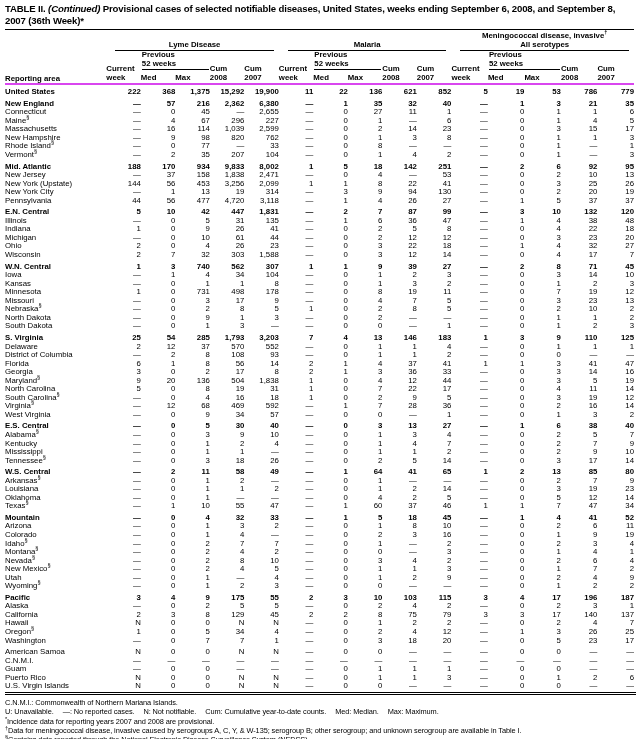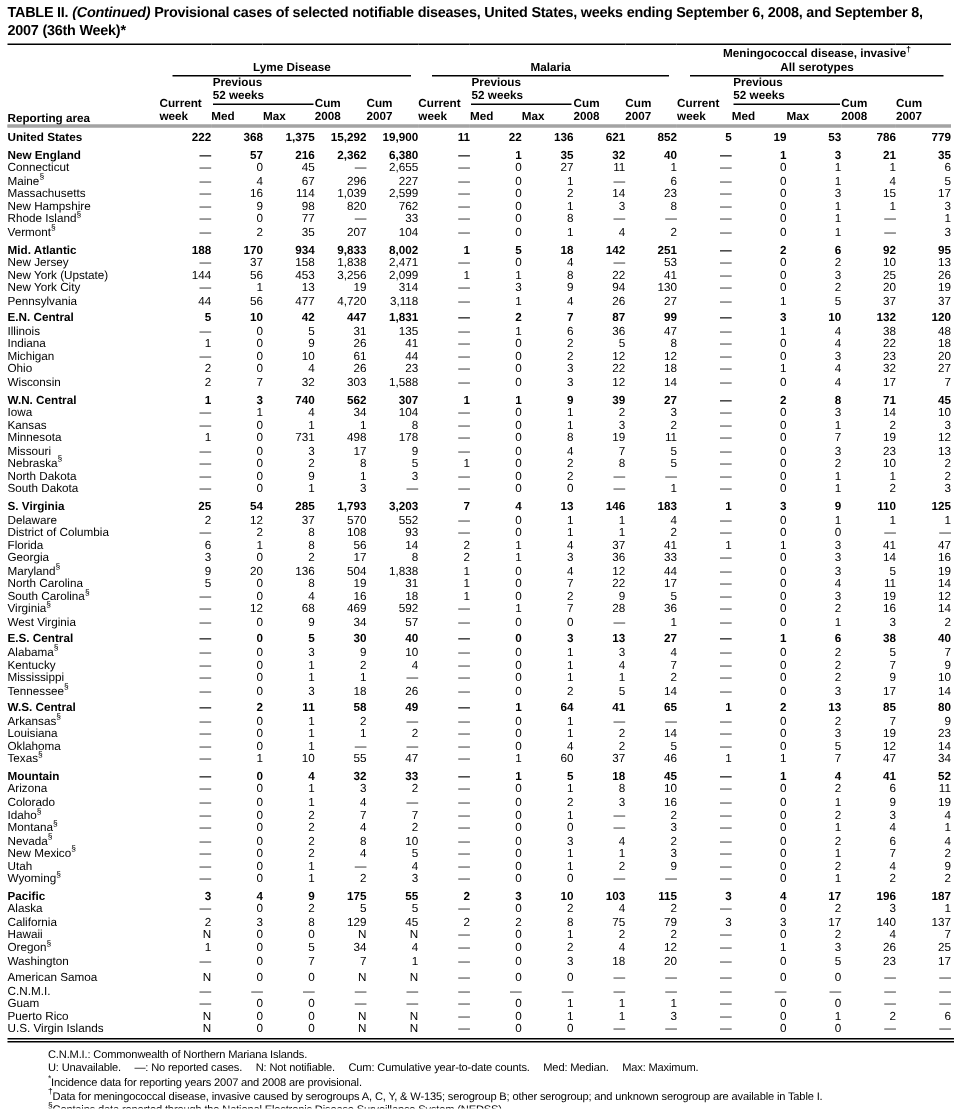--- a/index.html
+++ b/index.html
@@ -17,35 +17,35 @@
 
   thead td { padding:0; font-weight:bold; font-size:7.8px; }
   tr.row-groups td { border-top:1px solid #000; vertical-align:bottom; height:21px; }
   .g-inner { border-bottom:1px solid #000; text-align:center; line-height:8.4px;
              margin:0 5px 0 9px; padding-bottom:1px; }
   tr.row-sub td, tr.row-med td { text-align:left; vertical-align:bottom; line-height:8.4px; }
   tr.row-sub td { height:19px; }
   tr.row-med td { height:12px; }
   td.area-head { text-align:left; vertical-align:bottom; }
   .prev-inner { border-bottom:1px solid #000; margin:0 1px; padding-bottom:1px; line-height:8.4px; }
-  tr.row-med td, td.vspan { border-bottom:2px solid #a3a3a3; }
+  tr.row-med td, td.vspan { border-bottom:2px solid #d946ef; }
   thead td.pb { padding-bottom:1px; }
 
   tbody td { font-size:7.8px; line-height:8.55px; text-align:right; vertical-align:bottom;
              padding:0; white-space:nowrap; }
   tbody td.area { text-align:left; }
   tr.region td { font-weight:bold; }
   tr.region td, tr.gap td { padding-top:3px; }
   sup { font-size:5.6px; line-height:0; vertical-align:super; }
 
   .bottom-rule { width:631px; height:1px; border-top:1px solid #000; border-bottom:1px solid #000; margin-top:1px; }
 
   .footnotes { margin-top:3px; font-size:7.4px; line-height:9.4px; letter-spacing:-0.1px; }
   .footnotes .seg { margin-right:9px; }
-  .fn-line { white-space:nowrap;margin-left:27px; }
+  .fn-line { white-space:nowrap; }
 </style>
 </head>
 <body>
 
 <div class="page">
 
   <div class="title">
     <span>TABLE II.</span>
     <em>(Continued)</em>
     <span>Provisional cases of selected notifiable diseases, United States, weeks ending September 6, 2008, and September 8, 2007 (36th Week)*</span>

